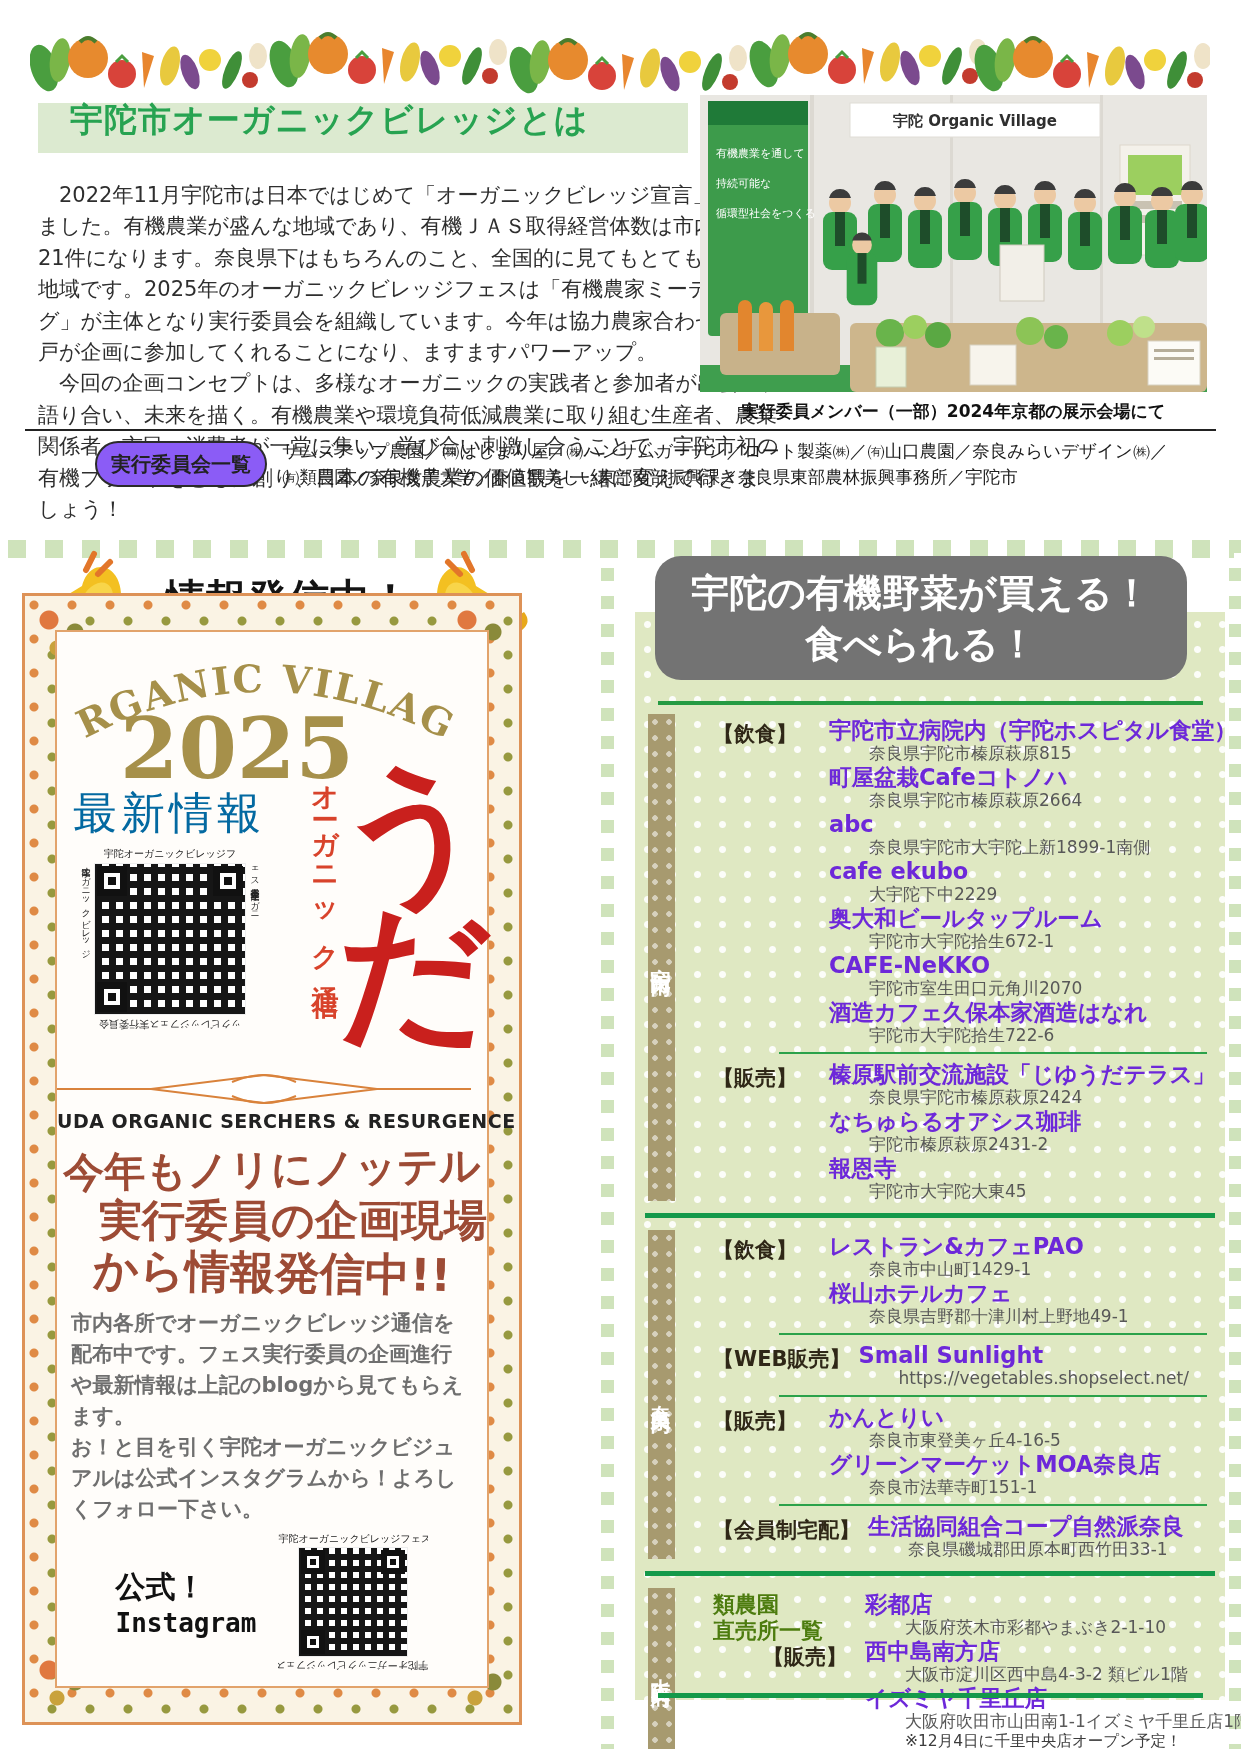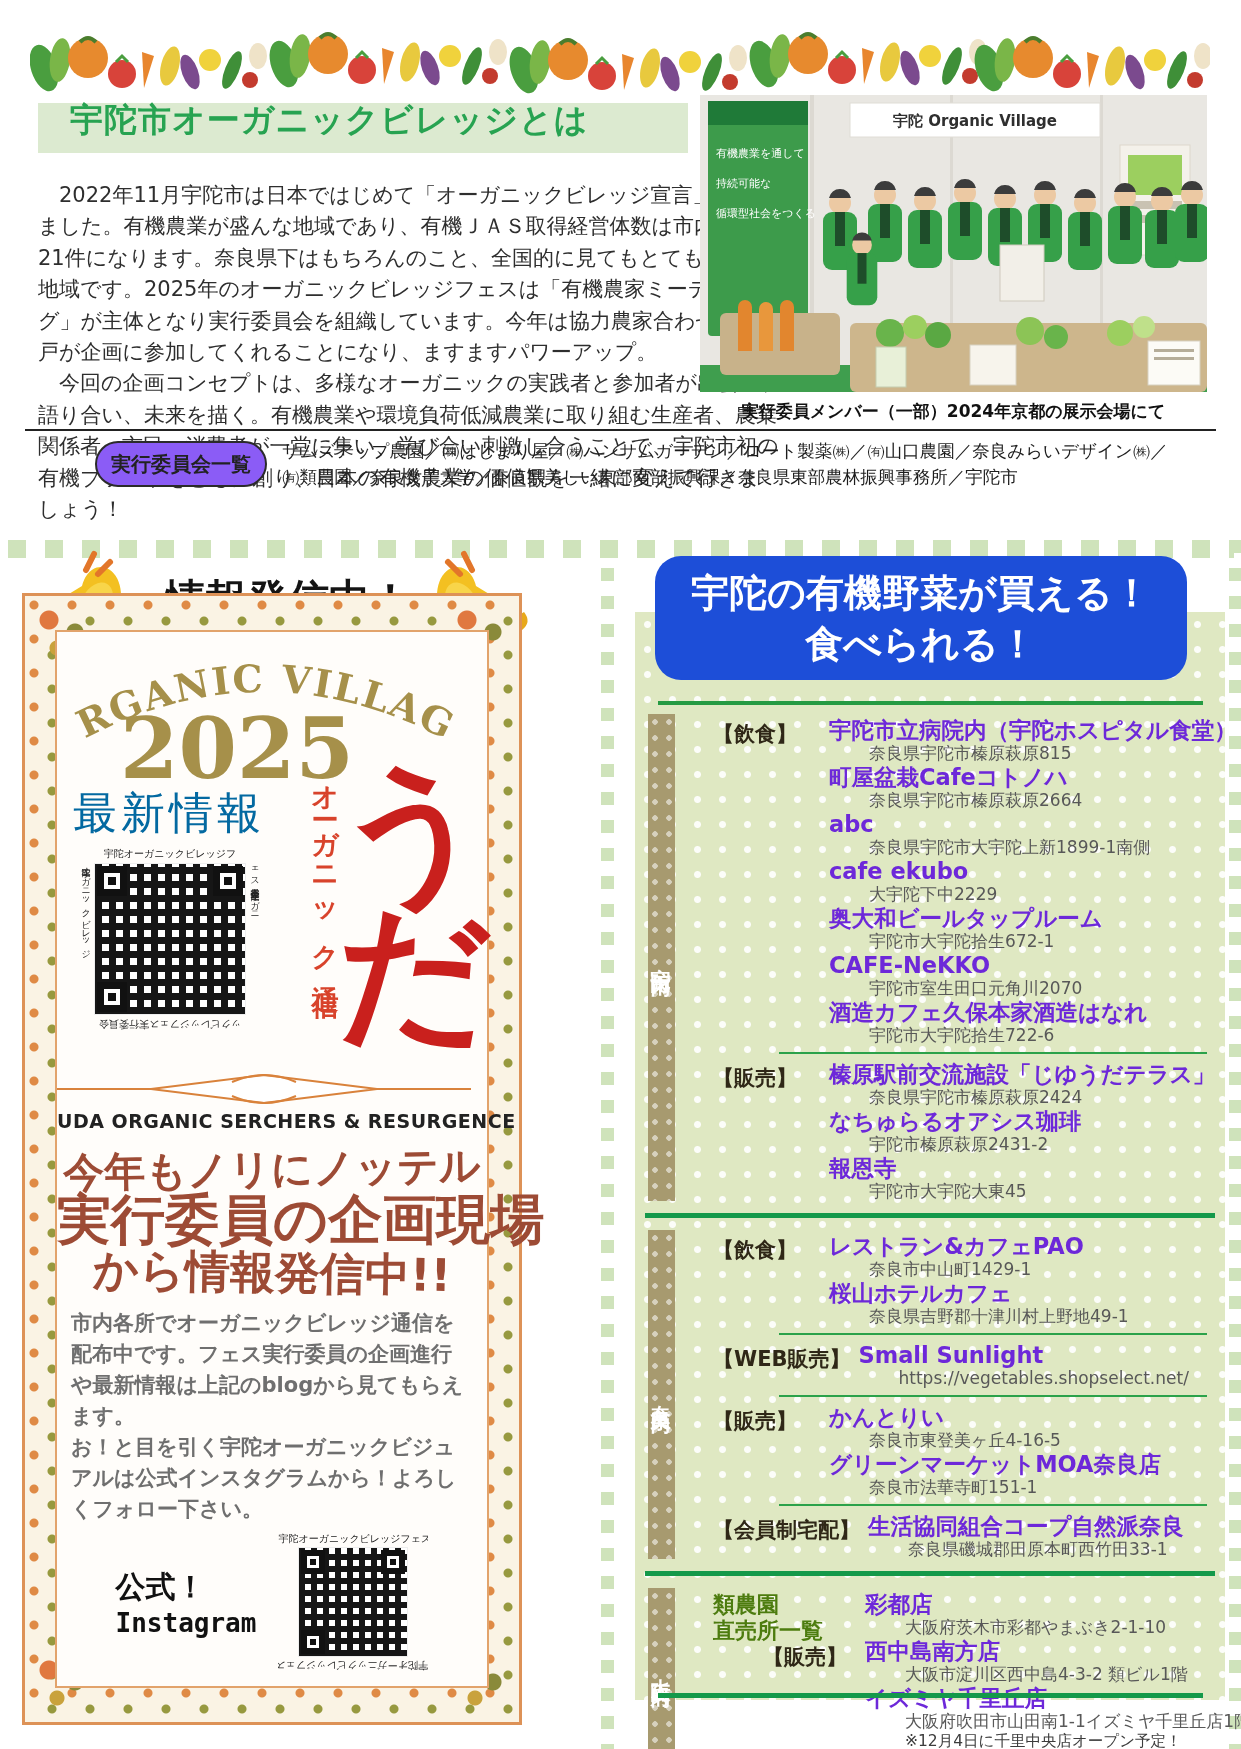--- a/index.html
+++ b/index.html
@@ -61,42 +61,42 @@
   .qr .f::after{content:"";position:absolute;left:4px;top:4px;width:8px;height:8px;background:#111;}
   .f-tl{left:2px;top:2px;} .f-tr{right:2px;top:2px;} .f-bl{left:2px;bottom:2px;}
   .qr-cap.flip{transform:rotate(180deg);}
 
   .orn-divider{position:absolute;left:0px;top:440px;width:414px;height:34px;}
   .subtitle-en{position:absolute;left:0;top:478px;width:100%;text-align:center;font-size:19px;font-weight:800;color:#222;
       letter-spacing:.5px;white-space:nowrap;}
   .brush{position:absolute;left:0;top:512px;width:100%;text-align:center;color:#9d4b35;font-weight:900;}
   .brush div{white-space:nowrap;}
   .brush .b1{font-size:41px;line-height:50px;transform:rotate(-1deg);}
-  .brush .b2{font-size:54px;line-height:52px;}
+  .brush .b2{font-size:43px;line-height:52px;text-align:right;}
   .brush .b3{font-size:45px;line-height:54px;transform:rotate(1deg);}
   .graypara{position:absolute;left:14px;top:676px;width:400px;color:#6f6f6f;font-weight:800;font-size:21px;line-height:31px;}
   .graypara div{white-space:nowrap;}
   .bottom-row{position:absolute;left:0;top:900px;width:100%;display:flex;align-items:center;justify-content:center;gap:22px;}
   .official{font-size:30px;font-weight:900;color:#111;white-space:nowrap;}
   .insta{font-size:26px;font-weight:700;color:#111;font-family:"DejaVu Sans Mono","Liberation Mono",monospace;white-space:nowrap;}
   .qrblock2{width:150px;}
   .qr.small{width:108px;height:108px;background-size:auto;background-image:repeating-linear-gradient(0deg,#161616 0 6px,transparent 6px 12px),
                        repeating-linear-gradient(90deg,#161616 0 6px,#ffffff 6px 12px);margin:1px auto;}
   .qr.small .f{width:24px;height:24px;border-width:6px;}
   .qr.small .f::after{left:3px;top:3px;width:6px;height:6px;}
   .corner{position:absolute;width:64px;height:64px;
      background-image:radial-gradient(circle at 18px 18px,#e07840 9px,transparent 10px),
                       radial-gradient(circle at 44px 30px,#8a8a3a 8px,transparent 9px),
                       radial-gradient(circle at 26px 46px,#c9a23c 7px,transparent 8px);}
   .c-tl{left:6px;top:6px;} .c-tr{right:6px;top:6px;} .c-bl{left:6px;bottom:6px;} .c-br{right:6px;bottom:6px;}
 
   
   .shops-panel{left:635px;top:612px;width:590px;height:1088px;background-color:#dfe8c2;overflow:hidden;
      background-image:radial-gradient(circle,rgba(255,255,255,.9) 3px,transparent 4px);background-size:25px 25px;}
-  .shops-header{left:655px;top:556px;width:532px;background:#1d4ed8;border-radius:26px;color:#fff;text-align:center;
+  .shops-header{left:655px;top:556px;width:532px;background:#737373;border-radius:26px;color:#fff;text-align:center;
      font-weight:900;font-size:38px;line-height:51px;padding:12px 0 10px;}
   .shops-header div{white-space:nowrap;}
   .shops-underline{left:658px;top:701px;width:545px;height:4px;background:#259b43;}
   .shops-body{left:635px;top:706px;width:590px;}
   .sec{position:relative;padding:12px 12px 6px 78px;}
   .bar{position:absolute;left:13px;top:8px;bottom:8px;width:27px;background-color:#a79a6f;
      background-image:radial-gradient(circle,rgba(255,255,255,.55) 2.5px,transparent 3px);background-size:14px 16px;
      display:flex;align-items:center;justify-content:center;}
   .bar span{writing-mode:vertical-rl;text-orientation:upright;color:#fff;font-weight:800;font-size:20px;letter-spacing:3px;white-space:nowrap;}
   .grp{display:flex;}

